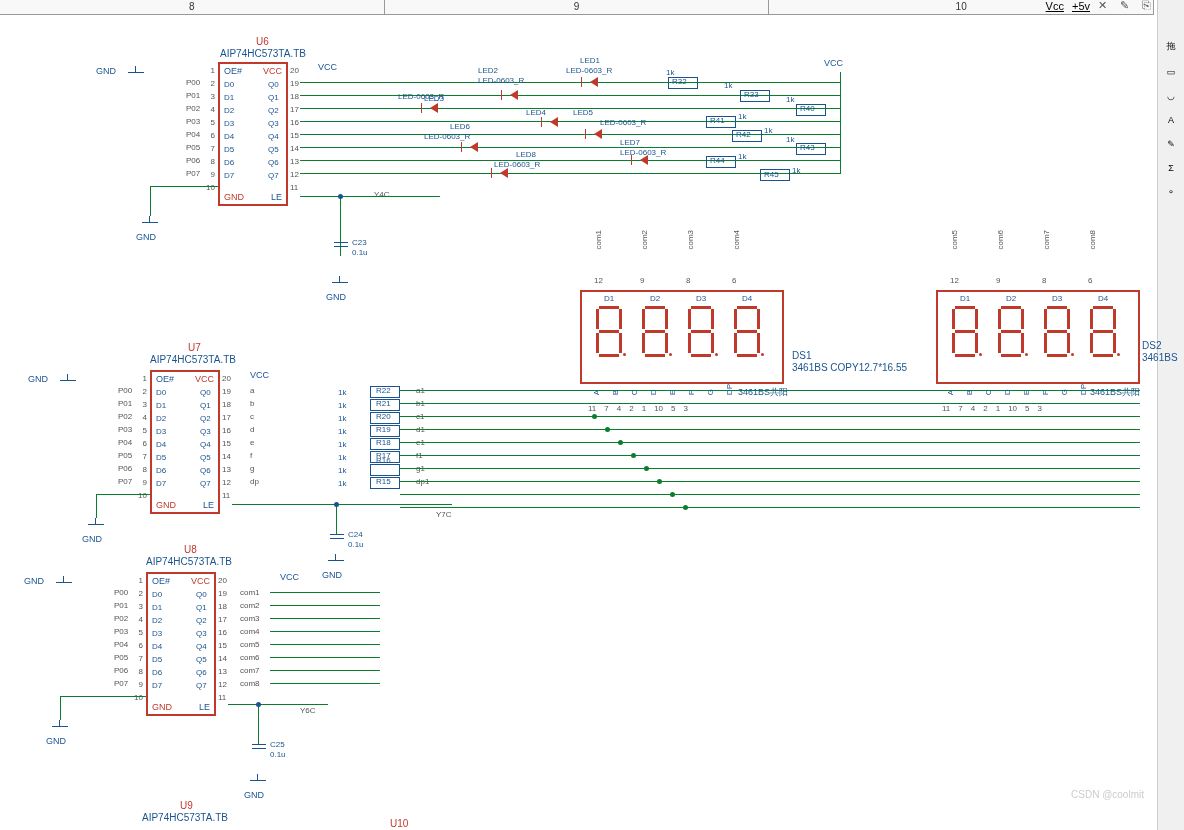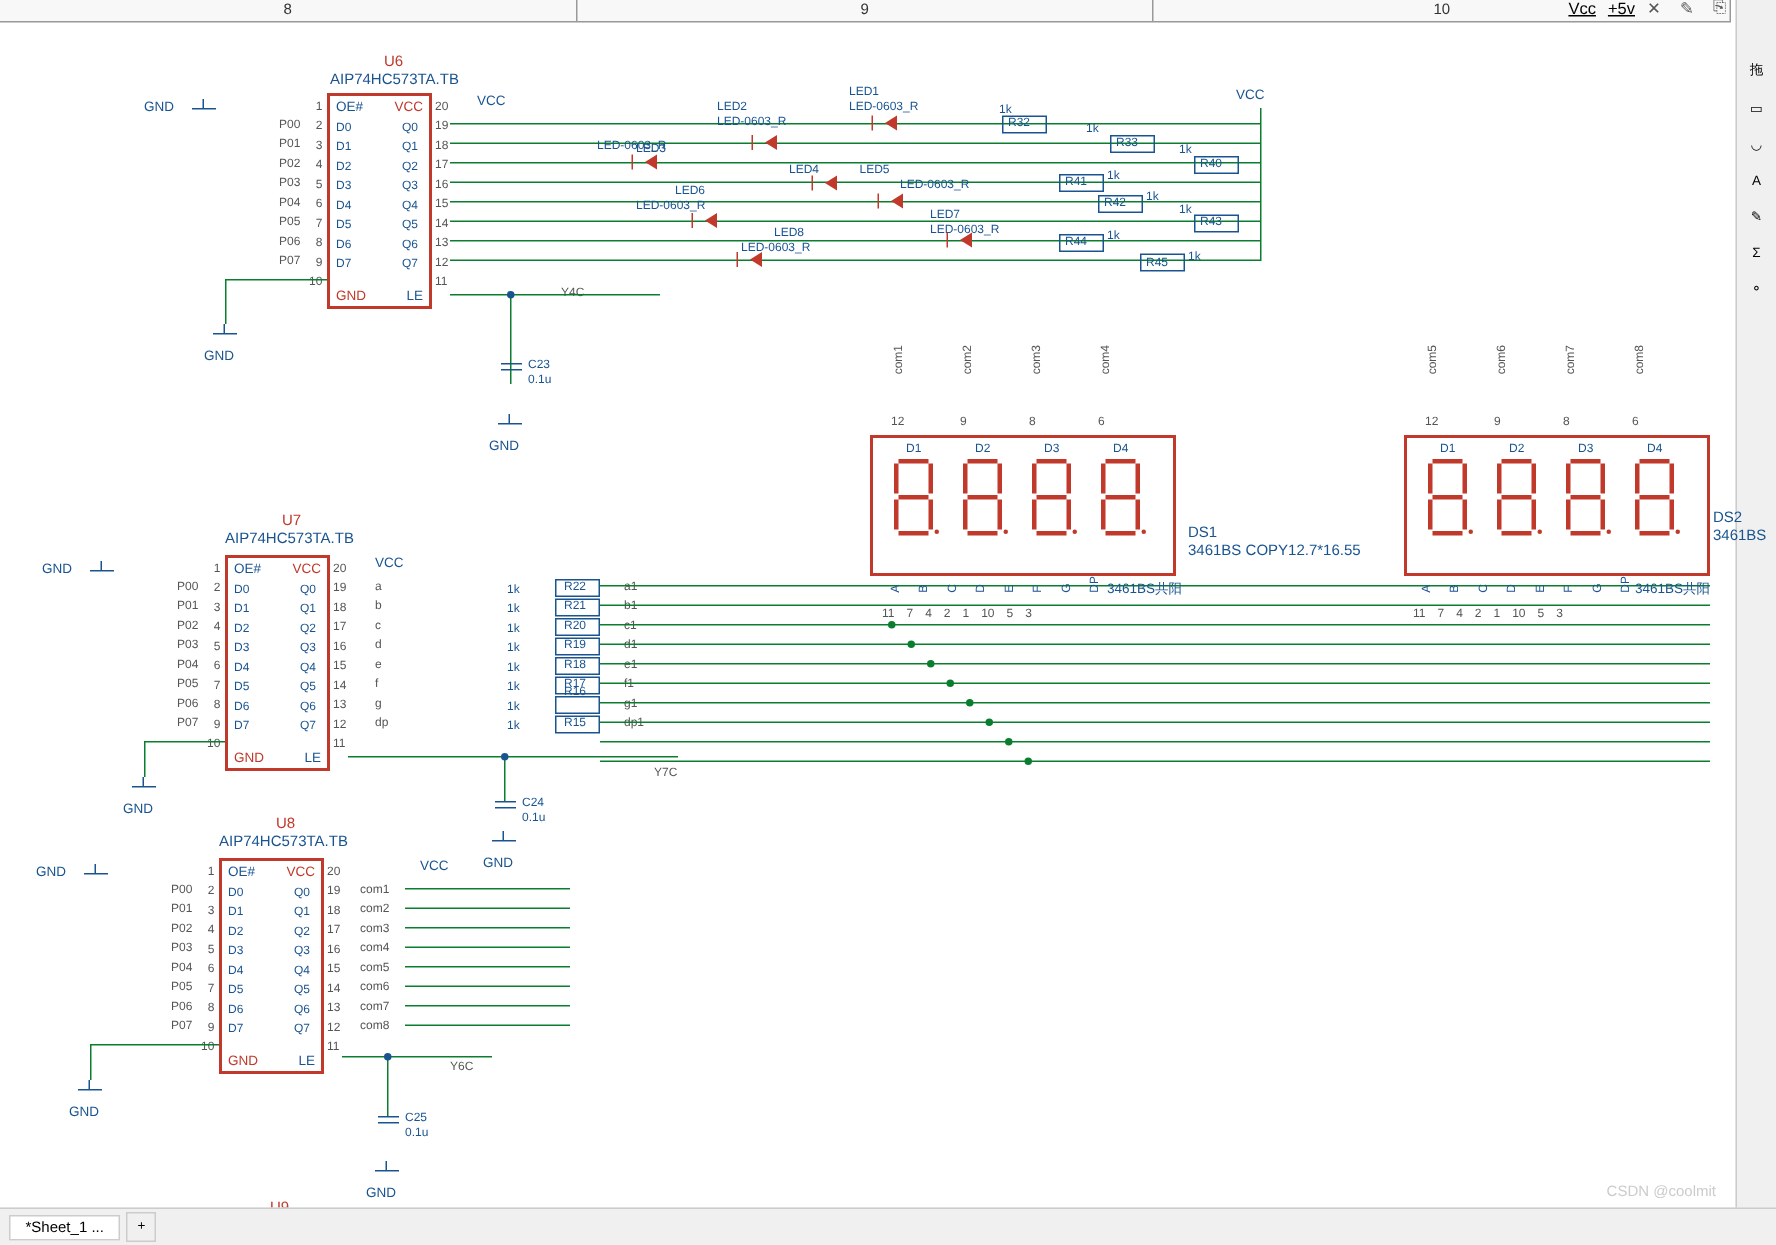--- a/index.html
+++ b/index.html
@@ -100,21 +100,21 @@
   <div class="wire-h" style="left:300px;top:82px;width:540px"></div>
   <div class="wire-h" style="left:300px;top:95px;width:540px"></div>
   <div class="wire-h" style="left:300px;top:108px;width:540px"></div>
   <div class="wire-h" style="left:300px;top:121px;width:540px"></div>
   <div class="wire-h" style="left:300px;top:134px;width:540px"></div>
   <div class="wire-h" style="left:300px;top:147px;width:540px"></div>
   <div class="wire-h" style="left:300px;top:160px;width:540px"></div>
   <div class="wire-h" style="left:300px;top:173px;width:540px"></div>
   <div class="wire-v" style="left:840px;top:72px;width:1px;height:102px"></div>
 
-  <div class="ref" style="left:566px;top:56px">LED1</div>
+  <div class="ref" style="left:580px;top:56px">LED1</div>
   <div class="val" style="left:566px;top:66px">LED-0603_R</div>
   <div class="led" style="left:590px;top:77px;transform:rotate(180deg)"></div>
   <div class="ref" style="left:478px;top:66px">LED2</div>
   <div class="val" style="left:478px;top:76px">LED-0603_R</div>
   <div class="led" style="left:510px;top:90px;transform:rotate(180deg)"></div>
   <div class="ref" style="left:424px;top:94px">LED3</div>
   <div class="val" style="left:398px;top:92px">LED-0603_R</div>
   <div class="led" style="left:430px;top:103px;transform:rotate(180deg)"></div>
   <div class="ref" style="left:526px;top:108px">LED4</div>
   <div class="led" style="left:550px;top:117px;transform:rotate(180deg)"></div>
@@ -473,17 +473,13 @@
   <div class="junction" style="left:605px;top:427px"></div>
   <div class="junction" style="left:618px;top:440px"></div>
   <div class="junction" style="left:631px;top:453px"></div>
   <div class="junction" style="left:644px;top:466px"></div>
   <div class="junction" style="left:657px;top:479px"></div>
   <div class="junction" style="left:670px;top:492px"></div>
   <div class="junction" style="left:683px;top:505px"></div>
 
   <div class="watermark">CSDN @coolmit</div>
 
-  <div class="bottom-tabs">
-    <div class="tab">*Sheet_1 ...</div>
-    <div class="tab-add">+</div>
-  </div>
 </div>
 
 </body></html>

